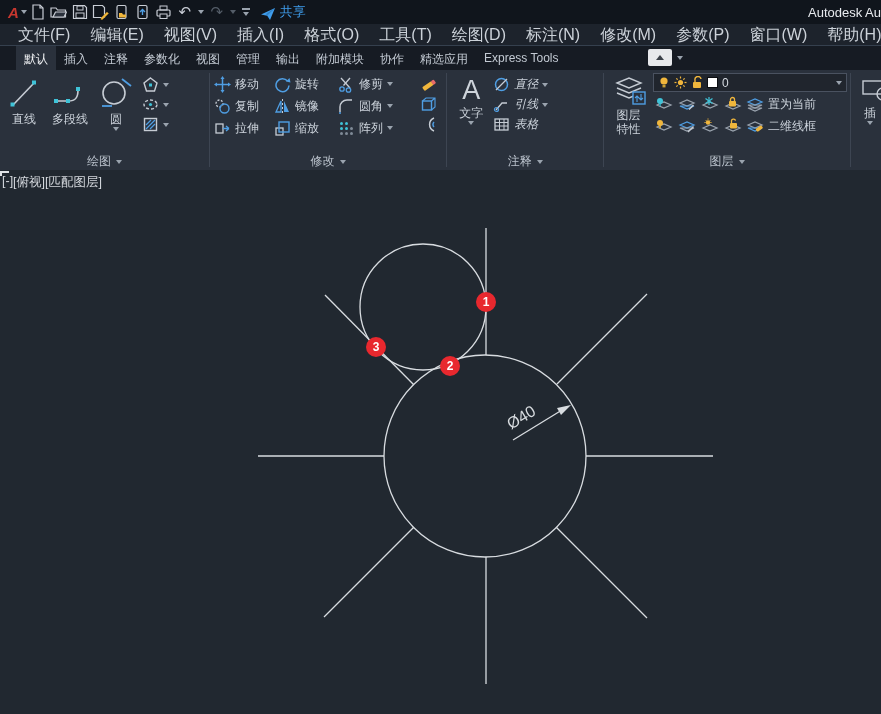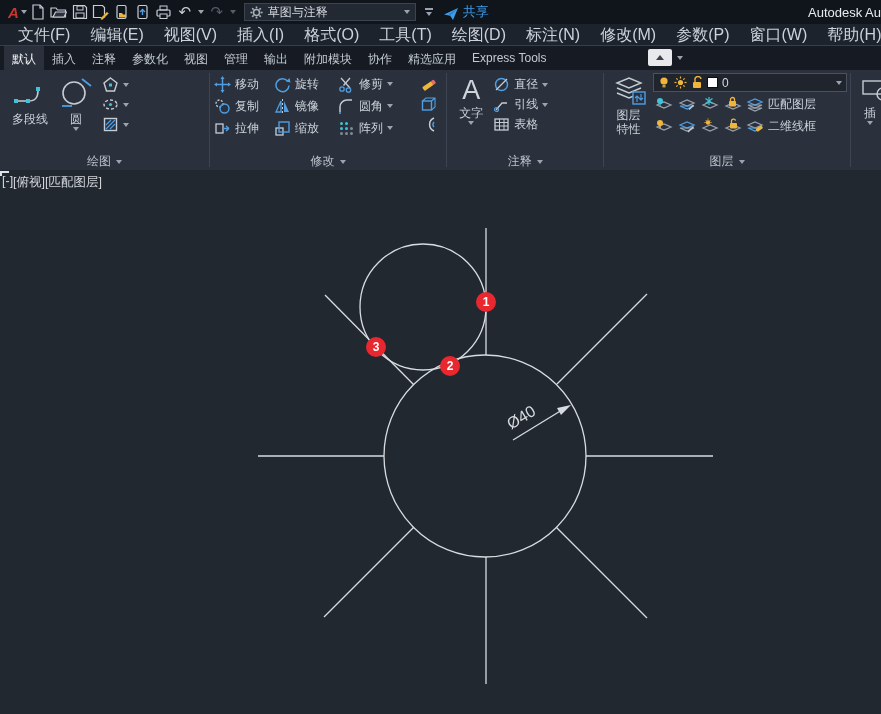--- a/index.html
+++ b/index.html
@@ -21,38 +21,38 @@
   .workspace .lbl { flex:1; white-space:nowrap; overflow:hidden; }
   .share { display:flex; align-items:flex-end; gap:4px; color:#3f9ceb; font-size:13px; padding:0 6px; }
   .apptitle { margin-left:auto; color:#e7eaee; font-size:13px; white-space:nowrap; padding-top:1px; }
 
   
   .menubar { height: 22px; background:#1d232c; border-bottom:1px solid #35404e; display:flex;
     align-items:center; padding-left:8px; flex:0 0 22px; }
   .menu-item { font-size:16px; color:#ccd2d9; padding:0 10px; line-height:21px; white-space:nowrap; }
 
   
-  .tabrow { height:24px; background:#161b23; display:flex; align-items:stretch; padding-left:4px; flex:0 0 24px; position:relative; }
+  .tabrow { height:24px; background:#161b23; display:flex; align-items:stretch; padding-left:16px; flex:0 0 24px; position:relative; }
   .tab { font-size:12px; color:#c3cad3; padding:5px 8px 0; white-space:nowrap; }
   .tab.active { background:#2a313c; color:#f2f4f6; }
   .collapse-wrap { position:absolute; left:648px; top:3px; display:flex; align-items:center; gap:5px; }
   .collapse-btn { width:24px; height:17px; background:#e7e9ec; border-radius:2px; display:flex; align-items:center; justify-content:center; }
   .collapse-btn .glyph { width:0;height:0;border-left:4px solid transparent;border-right:4px solid transparent;border-bottom:5px solid #3a4049; }
 
   
   .ribbon { height:100px; background:#2a313c; display:flex; flex:0 0 100px; overflow:hidden; }
   .rdivider { width:1px; background:#3d4552; margin:3px 0; flex:0 0 1px; }
   .panel { display:flex; flex-direction:column; }
   .pbody { flex:1; display:flex; padding:3px 3px 0 4px; }
   .pfooter { height:17px; display:flex; align-items:center; justify-content:center; gap:5px; font-size:12px; color:#bac2cc; }
   .bigbtn { display:flex; flex-direction:column; align-items:center; justify-content:flex-start; font-size:12px;
     color:#ccd3db; padding-top:2px; gap:1px; }
   .bigbtn .blabel { line-height:14px; white-space:nowrap; }
   .sidecol { display:flex; flex-direction:column; justify-content:flex-start; gap:3px; padding:3px 0 0 6px; }
-  .sicon-row { display:flex; align-items:center; gap:4px; height:17px; font-size:12px; color:#ccd3db; }
+  .sicon-row { display:flex; align-items:center; gap:4px; height:17px; font-size:12px; color:#ccd3db;font-style:italic; }
   .smallbtn { display:flex; align-items:center; gap:4px; height:21px; font-size:12px; color:#ccd3db; white-space:nowrap; }
   .mod-grid { display:grid; grid-template-columns:60px 64px 78px; grid-auto-rows:22px; align-items:center; }
   .letterA { font-size:27px; color:#ced4db; line-height:30px; font-weight:400; }
   .twoline { text-align:center; line-height:13px; }
 
   
   .layercombo { display:flex; align-items:center; gap:4px; width:194px; height:19px; background:#20252d;
     border:1px solid #4a5260; padding:0 4px; font-size:12px; color:#d5dae0; }
   .swatch { width:11px; height:11px; background:#ffffff; border:1px solid #0c0e12; }
   .layergrid { display:flex; flex-direction:column; gap:2px; margin-top:2px; }
@@ -127,37 +127,20 @@
       <div class="qbtn" style="min-width:10px">
           <span class="dd"></span>
         </div>
       <div class="qbtn">
           <span class="redo-glyph">↷</span>
         </div>
       <div class="qbtn" style="min-width:10px">
           <span class="dd" style="border-top-color:#545d68"></span>
         </div>
 
-      <div class="workspace">
-        <svg width="13" height="13" viewBox="0 0 14 14">
-          <circle cx="7" cy="7" r="3.2" fill="none" stroke="#aab2bc" stroke-width="1.6"></circle>
-          <g stroke="#aab2bc" stroke-width="1.8">
-              <line x1="7" y1="0.5" x2="7" y2="2.6"></line>
-              <line x1="7" y1="11.4" x2="7" y2="13.5"></line>
-              <line x1="0.5" y1="7" x2="2.6" y2="7"></line>
-              <line x1="11.4" y1="7" x2="13.5" y2="7"></line>
-              <line x1="2.4" y1="2.4" x2="3.9" y2="3.9"></line>
-              <line x1="10.1" y1="10.1" x2="11.6" y2="11.6"></line>
-              <line x1="11.6" y1="2.4" x2="10.1" y2="3.9"></line>
-              <line x1="3.9" y1="10.1" x2="2.4" y2="11.6"></line>
-            </g>
-        </svg>
-        <span class="lbl">草图与注释</span>
-        <span class="dd"></span>
-      </div>
       <div class="qbtn" style="min-width:14px">
         <div style="display:flex;flex-direction:column;align-items:center;gap:2px;">
             <div style="width:8px;height:1.5px;background:#9aa3ae"></div>
             <span class="dd"></span>
           </div>
       </div>
       <div class="share">
         <svg width="16" height="14" viewBox="0 0 16 14">
             <path d="M1 7.5 L15 1 L10 13 L7.2 8.8 Z" fill="#3f9ceb"></path>
             <path d="M7.2 8.8 L15 1 L6 7" fill="#2e7fc4"></path>
@@ -201,20 +184,28 @@
           <span class="glyph"></span>
         </div>
       <span class="dd"></span>
     </div>
   </div>
 
   <div class="ribbon">
 
     <div class="panel" style="width:212px">
       <div class="pbody">
+        <div class="bigbtn" style="width:40px">
+          <svg width="34" height="36" viewBox="0 0 34 36">
+            <line x1="6" y1="30" x2="27" y2="8" stroke="#c6ccd4" stroke-width="1.6"></line>
+            <rect x="3.5" y="27.5" width="4" height="4" fill="#3fc3d8"></rect>
+              <rect x="25" y="5.5" width="4" height="4" fill="#3fc3d8"></rect>
+          </svg>
+          <span class="blabel">直线</span>
+        </div>
         <div class="bigbtn" style="width:52px">
           <svg width="36" height="36" viewBox="0 0 36 36">
             <path d="M4 26 H16 M16 26 C24 26 26 22 26 15" fill="none" stroke="#c6ccd4" stroke-width="1.6"></path>
             <rect x="2" y="24" width="4" height="4" fill="#3fc3d8"></rect>
               <rect x="14" y="24" width="4" height="4" fill="#3fc3d8"></rect>
               <rect x="24" y="12" width="4" height="4" fill="#3fc3d8"></rect>
           </svg>
           <span class="blabel">多段线</span>
         </div>
         <div class="bigbtn" style="width:40px">
@@ -503,21 +494,21 @@
                     <rect x="6" y="5" width="7" height="5.5" rx="1" fill="#f0b63c"></rect>
                     <path d="M7.5 5 V3.5 a2 2 0 0 1 4 0 V5" fill="none" stroke="#f0b63c" stroke-width="1.3"></path>
                   </svg>
                 </span>
               <div class="smallbtn" style="height:20px">
                 <svg width="19" height="16" viewBox="0 0 19 16">
                     <polygon points="3,6 10,3 17,6 10,9" fill="none" stroke="#4f9ee3" stroke-width="1.2"></polygon>
                     <polygon points="3,9 10,12 17,9" fill="none" stroke="#9aa3ae" stroke-width="1.2"></polygon>
                     <polygon points="3,12 10,15 17,12" fill="none" stroke="#9aa3ae" stroke-width="1.2"></polygon>
                   </svg>
-                <span>匹配图层</span>
+                <span>置为当前</span>
               </div>
             </div>
             <div class="layerrow">
               <span class="qbtn">
                   <svg width="19" height="16" viewBox="0 0 19 16">
                     <polygon points="3,9 10,6 17,9 10,12" fill="none" stroke="#9aa3ae" stroke-width="1.2"></polygon>
                     <circle cx="6" cy="5" r="3" fill="#f0b63c"></circle>
                     <rect x="5" y="8" width="2" height="2" fill="#c8a035"></rect>
                   </svg>
                 </span>

